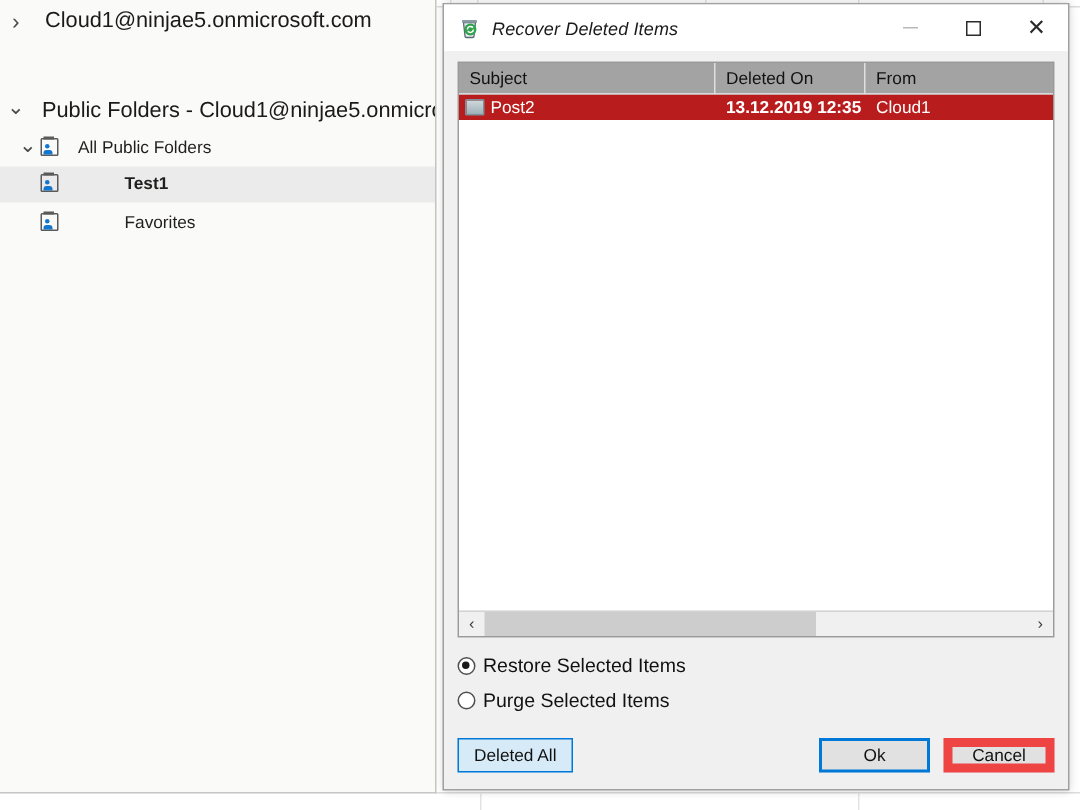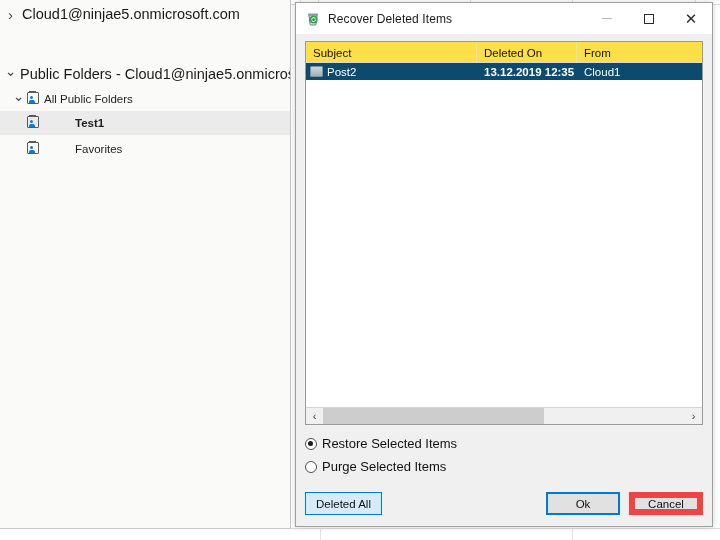--- a/index.html
+++ b/index.html
@@ -83,21 +83,21 @@
 
   .nav-child { font-size: 11.5px; height: 24px; }
   .nav-child .chev { margin-left: 8px; }
   .nav-child.indent-2 { padding-left: 25px; gap: 31px; }
 
   .nav-selected {
     background: #ebebeb;
   }
   .nav-selected .nav-label { font-weight: bold; }
 
-  .nav-label { margin-left: 3px; }
+  .nav-label { margin-left: 11px; }
 
   
   .pf-icon {
     position: relative;
     width: 15px; height: 14px;
     flex: 0 0 15px;
     margin-left: 1px;
   }
   .pf-icon .folder {
     position: absolute;
@@ -160,20 +160,21 @@
   .titlebar .app-icon {
     position: relative;
     width: 16px; height: 16px;
     margin-left: 9px; margin-right: 7px;
     flex: 0 0 16px;
   }
   .titlebar .title-text {
     font-size: 12px;
     color: #1a1a1a;
     letter-spacing: 0.1px;
+    font-style: italic;
   }
   .win-btns {
     position: absolute;
     right: 0; top: 0;
     height: 31px;
     display: flex;
   }
   .win-btn {
     width: 42px; height: 31px;
     display: flex;
@@ -210,21 +211,21 @@
     border: 1px solid #9a9a9a;
     display: flex;
     flex-direction: column;
     overflow: hidden;
     position: relative;
   }
   .lv-header {
     display: flex;
     height: 21px;
     flex: 0 0 21px;
-    background: #fde047;
+    background: #a3a3a3;
     border-bottom: 1px solid #d9d9d9;
   }
   .lv-th {
     font-size: 11.5px;
     color: #111111;
     padding-left: 7px;
     display: flex;
     align-items: center;
     border-right: 1px solid #dfdfdf;
     height: 21px;
@@ -235,21 +236,21 @@
 
   .lv-rows { flex: 1 1 auto; overflow: hidden; }
   .lv-row {
     display: flex;
     height: 17px;
     align-items: center;
     font-size: 11.5px;
     color: #111111;
   }
   .lv-row.selected {
-    background: #0c4a6e;
+    background: #b91c1c;
     color: #ffffff;
   }
   .lv-cell { padding-left: 7px; display: flex; align-items: center; height: 17px; }
   .lv-cell.c0 { width: 171px; padding-left: 4px; }
   .lv-cell.c1 { width: 100px; font-weight: bold; }
   .lv-cell.c2 { flex: 1 1 auto; }
 
   .item-icon {
     width: 13px; height: 11px;
     flex: 0 0 13px;

